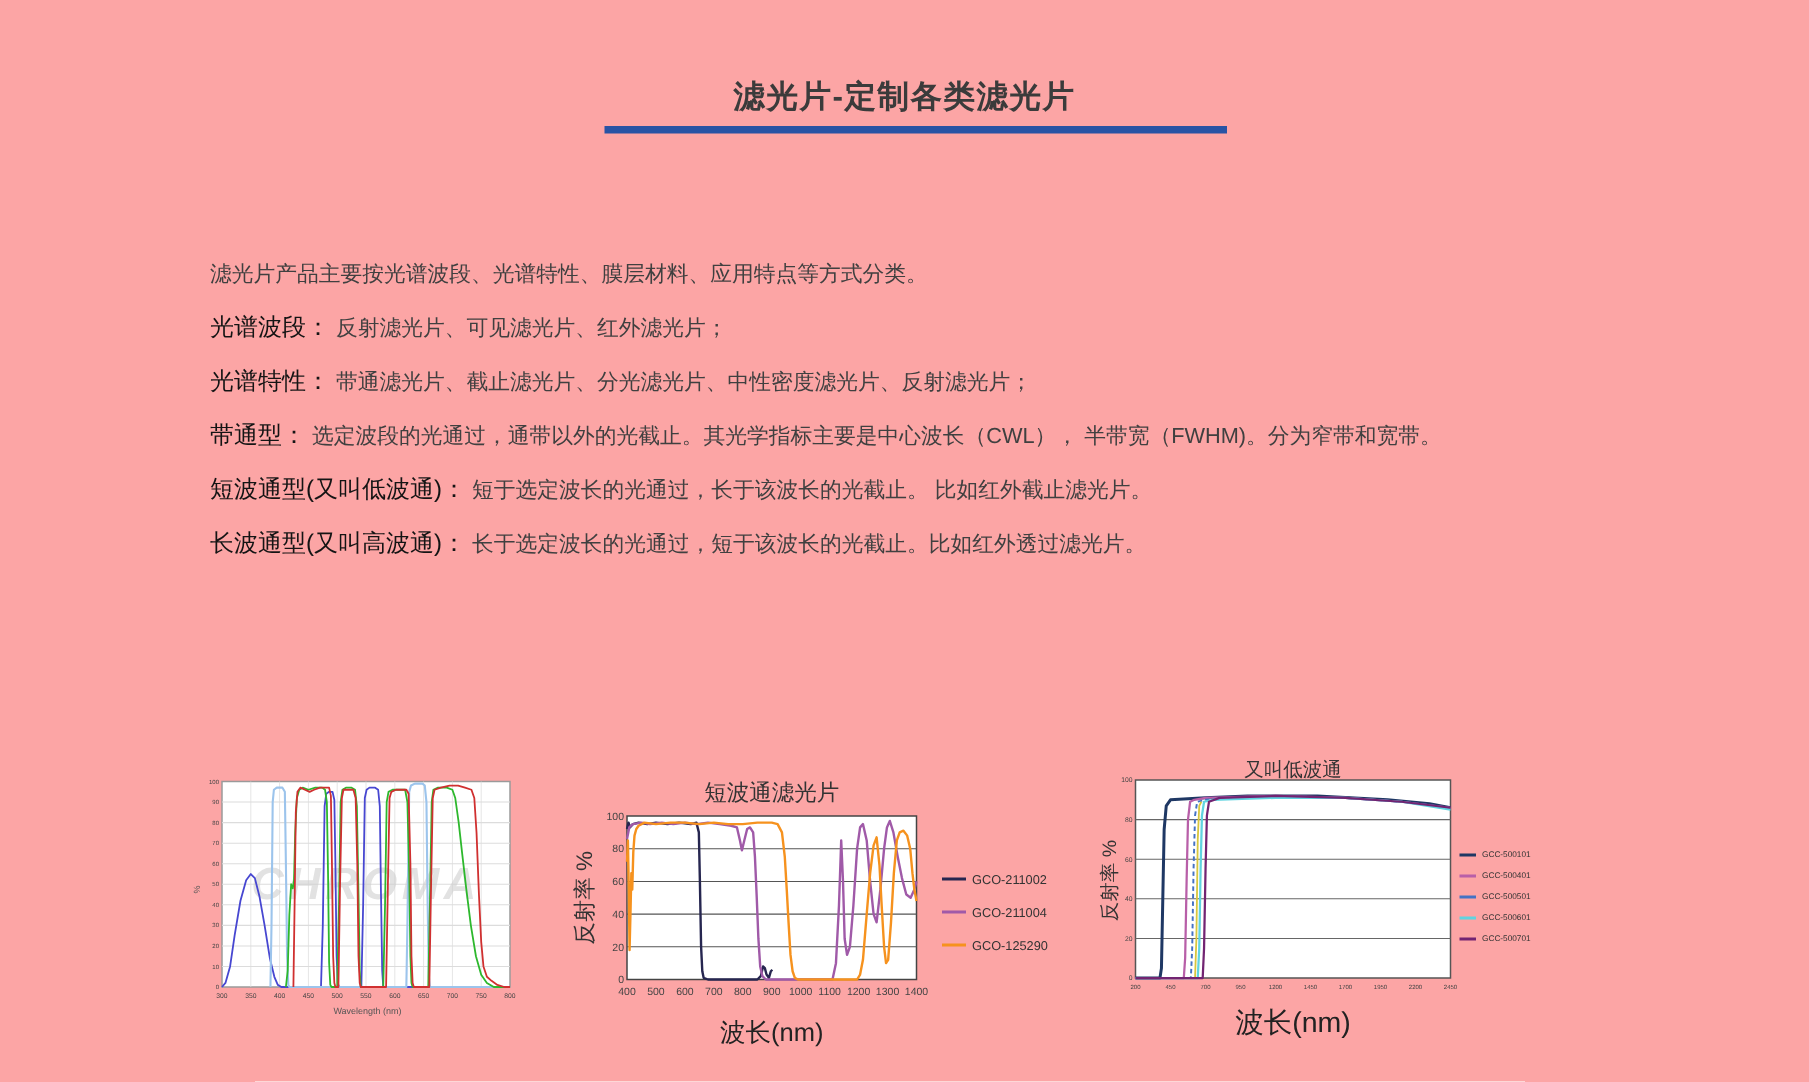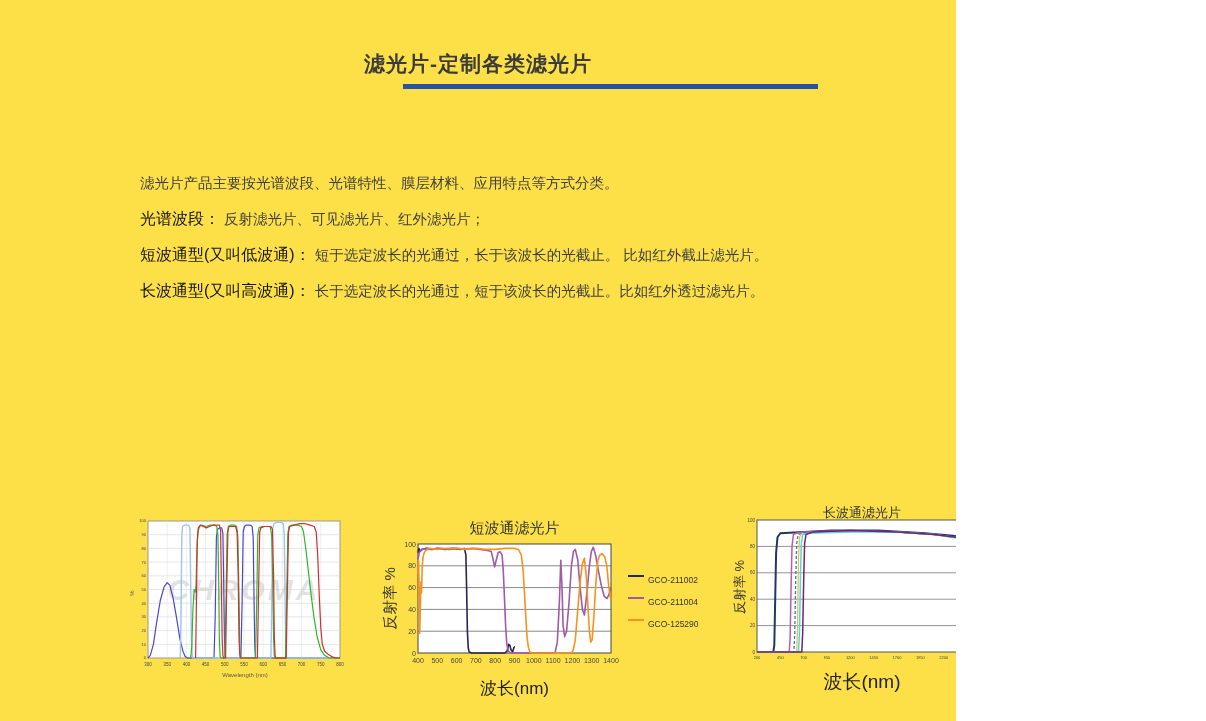--- a/index.html
+++ b/index.html
@@ -1,48 +1,50 @@
 <!DOCTYPE html>
 <html><head>
 <meta charset="utf-8">
 <style>
   html,body{margin:0;padding:0;background:#fff;}
   body{font-family:"Liberation Sans","DejaVu Sans",sans-serif;color:#333;}
-  .page{position:relative;width:956px;height:721px;background:#fde047;overflow:hidden;}
+  .page{position:relative;width:1206px;height:721px;background:#fca5a5;overflow:hidden;}
   .page-title{position:absolute;left:0;top:50px;width:100%;text-align:center;
     font-size:21px;font-weight:bold;color:#3b3b3b;letter-spacing:1px;}
   .title-bar{position:absolute;left:403px;top:84px;width:415px;height:5px;background:#2853a4;}
   .content{position:absolute;left:140px;top:165px;width:930px;}
   .content p{margin:0;line-height:36px;font-size:14.5px;color:#404040;white-space:nowrap;}
   .content .lbl{font-size:16px;font-weight:normal;color:#141414;margin-right:4px;}
   .chart{position:absolute;}
   .chart-title{position:absolute;text-align:center;color:#333;}
   .axis-label{position:absolute;text-align:center;color:#222;}
   .ylab{transform:rotate(-90deg);}
   .legend{position:absolute;}
-  .lg-item{display:flex;}
+  .lg-item{display:flex;align-items:center;}
   .lg-line{display:inline-block;margin-right:4px;}
   .legend-md .lg-item{height:22px;font-size:8.5px;color:#333;}
   .legend-md .lg-line{width:16px;}
   .legend-sm .lg-item{height:14px;font-size:5.5px;color:#333;}
   .legend-sm .lg-line{width:11px;}
   svg{position:absolute;overflow:visible;}
   svg text{font-family:"Liberation Sans","DejaVu Sans",sans-serif;}
 </style>
 </head>
 <body>
 
 <div class="page">
 
   <div class="page-title">滤光片-定制各类滤光片</div>
   <div class="title-bar"></div>
 
   <div class="content">
     <p><span>滤光片产品主要按光谱波段、光谱特性、膜层材料、应用特点等方式分类。</span></p>
     <p><b class="lbl">光谱波段：</b><span>反射滤光片、可见滤光片、红外滤光片；</span></p>
+    <p><b class="lbl">光谱特性：</b><span>带通滤光片、截止滤光片、分光滤光片、中性密度滤光片、反射滤光片；</span></p>
+    <p><b class="lbl">带通型：</b><span>选定波段的光通过，通带以外的光截止。其光学指标主要是中心波长（CWL）， 半带宽（FWHM)。分为窄带和宽带。</span></p>
     <p><b class="lbl">短波通型(又叫低波通)：</b><span>短于选定波长的光通过，长于该波长的光截止。 比如红外截止滤光片。</span></p>
     <p><b class="lbl">长波通型(又叫高波通)：</b><span>长于选定波长的光通过，短于该波长的光截止。比如红外透过滤光片。</span></p>
   </div>
 
   <div class="chart" style="left:130px;top:512px;width:222px;height:185px;">
     <div class="axis-label ylab" style="left:-18px;top:78px;width:40px;font-size:6px;color:#555;">%</div>
     <svg width="214" height="157" style="left:2px;top:5px;">
         <rect x="16" y="4" width="192" height="137" fill="#ffffff" stroke="#9a9a9a" stroke-width="1"></rect>
         <text x="16" y="148.5" text-anchor="middle" font-size="4.5" fill="#444">300</text>
         <line x1="35.2" x2="35.2" y1="4" y2="141" stroke="#dcdcdc" stroke-width="0.5"></line>
@@ -134,21 +136,21 @@
           <span>GCO-211004</span>
         </div>
         <div class="lg-item">
           <span class="lg-line" style="border-top: 2px solid rgb(246, 146, 30);"></span>
           <span>GCO-125290</span>
         </div>
       </div>
   </div>
 
   <div class="chart" style="left:725px;top:503px;width:320px;height:195px;">
-    <div class="chart-title" style="left:32px;top:1px;width:210px;font-size:13px;">长波通滤光片</div>
+    <div class="chart-title" style="left:32px;top:1px;width:210px;font-size:13px;">又叫低波通</div>
     <div class="axis-label ylab" style="left:-25px;top:75px;width:80px;font-size:13px;color:#333;">反射率 %</div>
     <svg width="226" height="148" style="left:20px;top:13px;">
         <rect x="12" y="4" width="210" height="132" fill="#ffffff" stroke="#555555" stroke-width="1"></rect>
         <text x="12" y="143" text-anchor="middle" font-size="4" fill="#444">200</text>
         <text x="35.33333333333333" y="143" text-anchor="middle" font-size="4" fill="#444">450</text>
         <text x="58.666666666666664" y="143" text-anchor="middle" font-size="4" fill="#444">700</text>
         <text x="82" y="143" text-anchor="middle" font-size="4" fill="#444">950</text>
         <text x="105.33333333333333" y="143" text-anchor="middle" font-size="4" fill="#444">1200</text>
         <text x="128.66666666666669" y="143" text-anchor="middle" font-size="4" fill="#444">1450</text>
         <text x="152" y="143" text-anchor="middle" font-size="4" fill="#444">1700</text>

